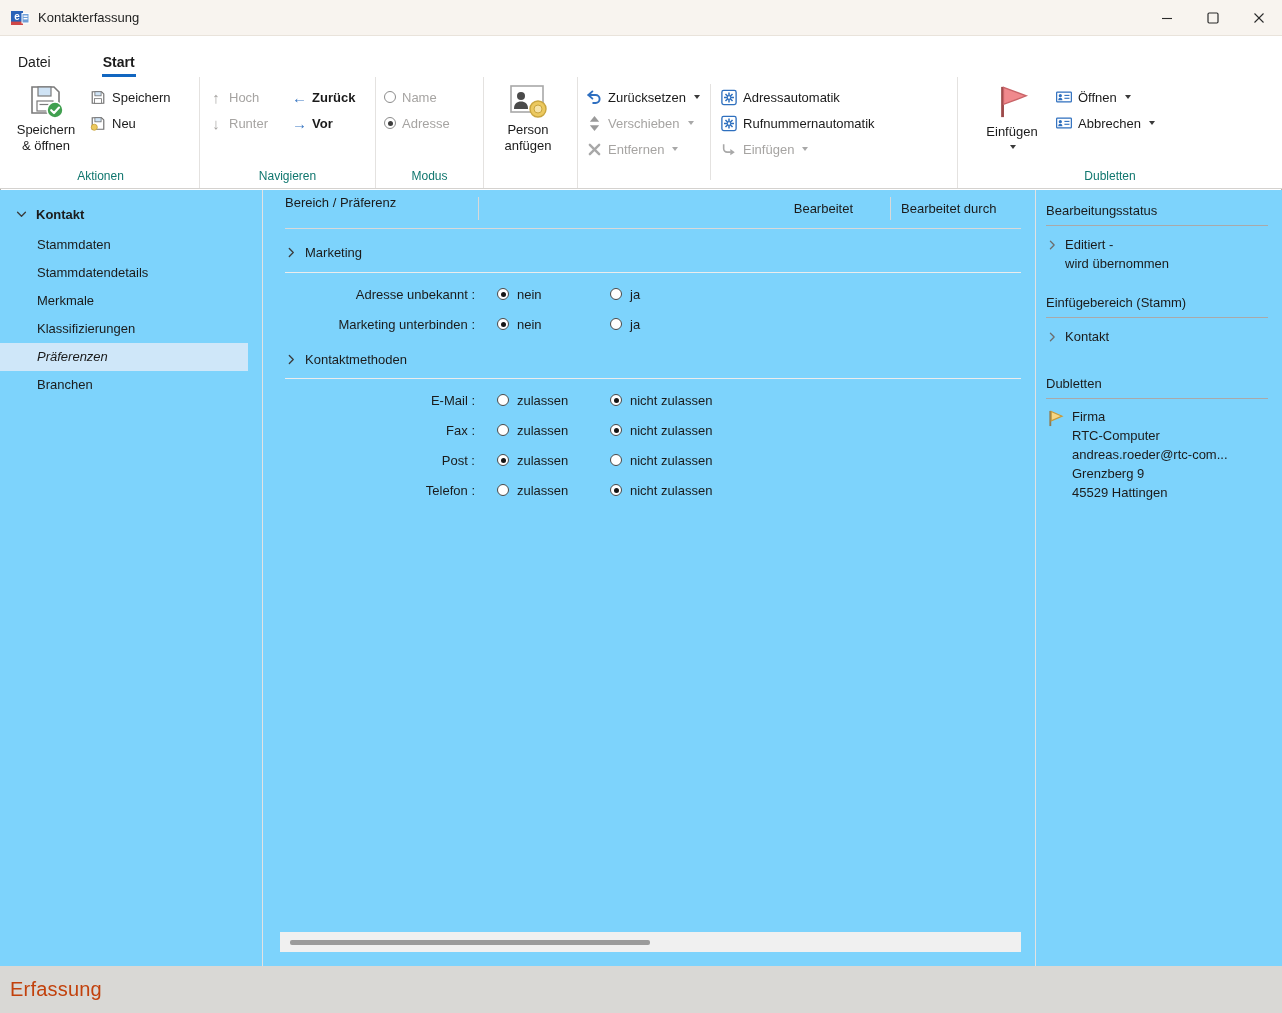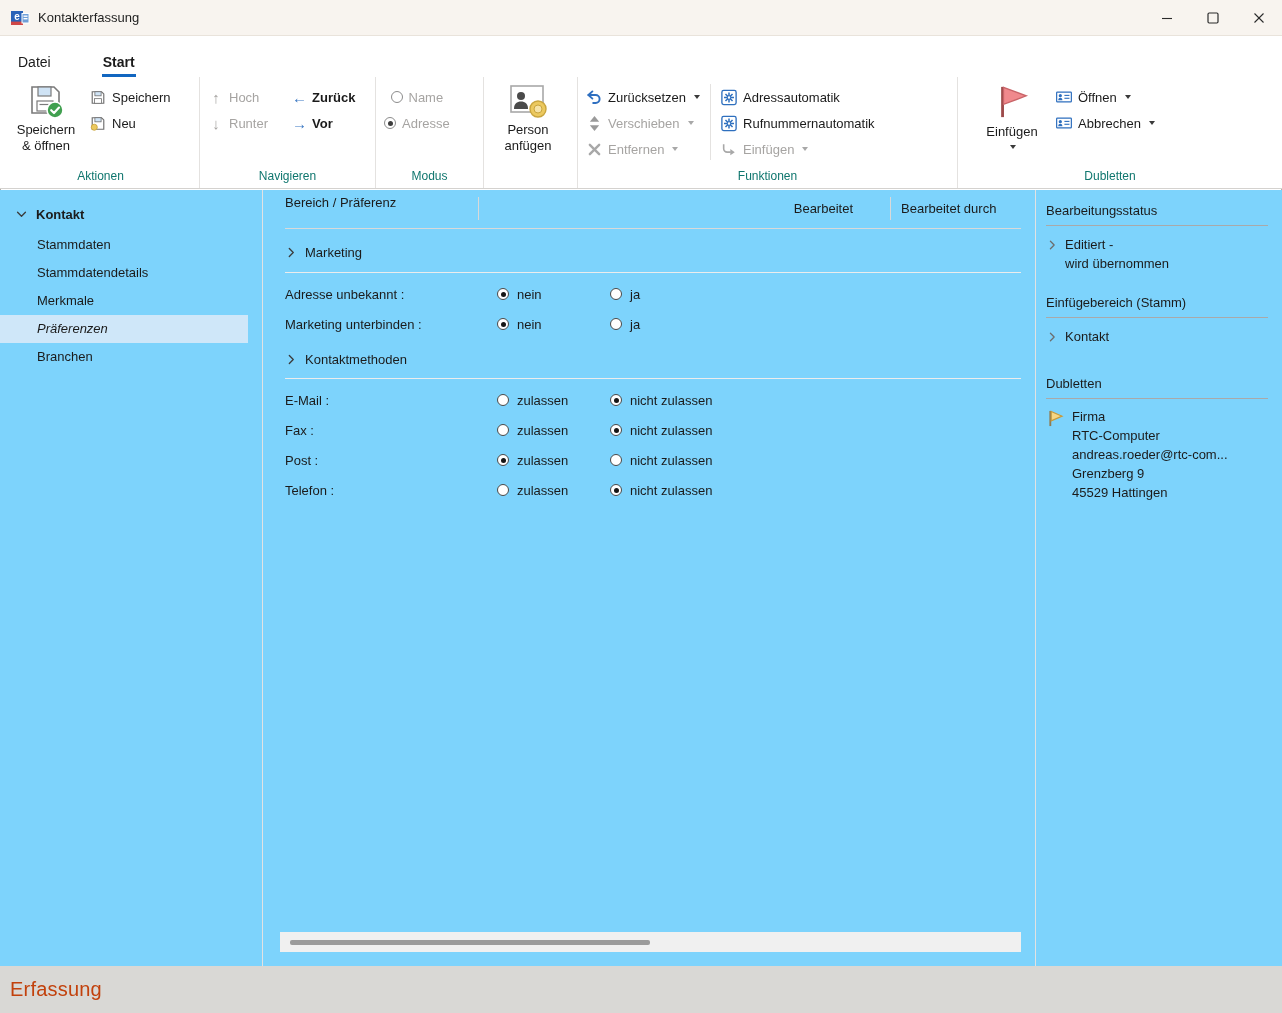--- a/index.html
+++ b/index.html
@@ -61,21 +61,21 @@
   .m-header { position:relative; height:39px; border-bottom:1px solid #d9d9d9; }
   .m-header .h1 { position:absolute; left:0; top:5px; }
   .m-header .sep1 { position:absolute; left:193px; top:7px; width:1px; height:23px; background:#d9d9d9; }
   .m-header .h2 { position:absolute; right:168px; top:11px; }
   .m-header .sep2 { position:absolute; left:605px; top:7px; width:1px; height:23px; background:#d9d9d9; }
   .m-header .h3 { position:absolute; left:616px; top:11px; }
   .m-section-h { display:flex; align-items:center; gap:10px; height:40px; border-bottom:1px solid #ececec; padding-left:3px; }
   .m-section-h.second { height:38px; }
   .m-rows { padding-top:6px; padding-bottom:2px; }
   .m-row { display:flex; align-items:center; height:30px; }
-  .m-row .rlabel { width:190px; }
+  .m-row .rlabel { width:190px; text-align:right; }
   .m-opt { display:flex; align-items:center; gap:8px; }
   .m-opt.first { margin-left:22px; width:113px; }
   .m-scroll { position:absolute; left:17px; right:14px; bottom:14px; height:20px; background:#f0f0f0; }
   .m-thumb { position:absolute; left:10px; top:8px; width:360px; height:5px; background:#9b9b9b; border-radius:2px; }
   
   .panel { width:246px; flex:none; padding:12px 14px 0 10px; }
   .p-title { padding:1px 0 0 0; }
   .p-rule { border:none; border-top:1px solid #a9a9a9; margin:7px 0 0 0; }
   .p-item { display:flex; gap:9px; padding:9px 0 0 3px; line-height:19px; }
   .p-item .chev { margin-top:5px; flex:none; }
@@ -189,21 +189,21 @@
               <span class="arrow blue">→</span>
               <span class="strong">Vor</span>
             </div>
           </div>
         </div>
         <div class="rgroup-label">Navigieren</div>
       </div>
 
       <div class="rgroup" style="width:108px;">
         <div class="rgroup-body">
-          <div class="scol" style="padding-top:4px;align-items:center;">
+          <div class="scol" style="padding-top:4px;">
             <div class="srow disabled">
               <span class="radio dim"></span>
               <span>Name</span>
             </div>
             <div class="srow disabled">
               <span class="radio dim checked"></span>
               <span>Adresse</span>
             </div>
           </div>
         </div>
@@ -294,21 +294,20 @@
                 <svg width="17" height="15" viewBox="0 0 18 16">
                     <path d="M3 2 V7 a4 4 0 0 0 4 4 H11" fill="none" stroke="#a8a8a8" stroke-width="1.8"></path>
                     <path d="M10.5 7.5 L15.5 11 L10.5 14.5 Z" fill="#a8a8a8"></path>
                   </svg>
               </span>
               <span>Einfügen</span>
               <span class="caret dim"></span>
             </div>
           </div>
         </div>
-        <div class="rgroup-label">Funktionen</div>
       </div>
 
       <div class="rgroup" style="width:304px; border-right:none;">
         <div class="rgroup-body" style="padding-left:10px;">
           <div class="bigbtn">
             <svg width="34" height="38" viewBox="0 0 36 40">
               <line x1="8" y1="4" x2="8" y2="36" stroke="#9c4a4a" stroke-width="3"></line>
               <path d="M9 4.5 L33 13.5 L9 22.5 Z" fill="#f0898d" stroke="#c96468" stroke-width="1.4"></path>
             </svg>
             <span class="blabel">Einfügen</span>
@@ -354,20 +353,21 @@
     <div class="sidebar">
       <div class="side-root">
         <svg width="11" height="7" viewBox="0 0 12 8">
             <path d="M1.5 1.5 L6 6 L10.5 1.5" fill="none" stroke="#3b3b3b" stroke-width="1.5" stroke-linecap="round" stroke-linejoin="round"></path>
           </svg>
         <span>Kontakt</span>
       </div>
       <div class="side-item">Stammdaten</div>
       <div class="side-item">Stammdatendetails</div>
       <div class="side-item">Merkmale</div>
+      <div class="side-item">Klassifizierungen</div>
       <div class="side-item selected">Präferenzen</div>
       <div class="side-item">Branchen</div>
     </div>
 
     <div class="main">
       <div class="m-inner">
         <div class="m-header">
           <span class="h1">Bereich / Präferenz</span>
           <span class="sep1"></span>
           <span class="h2">Bearbeitet</span>

